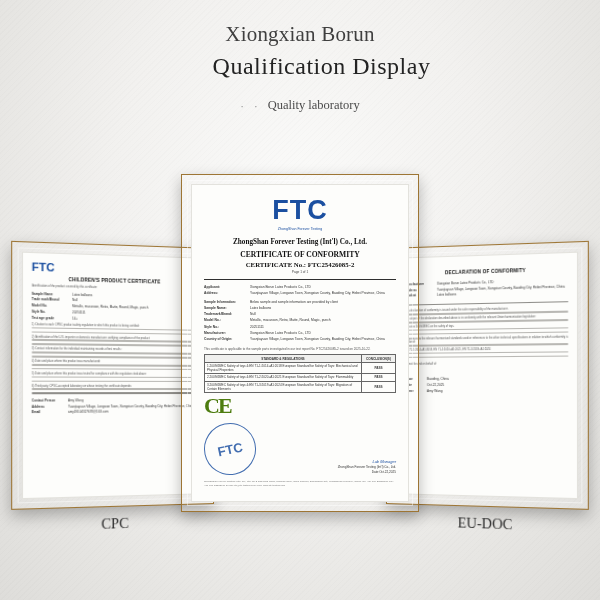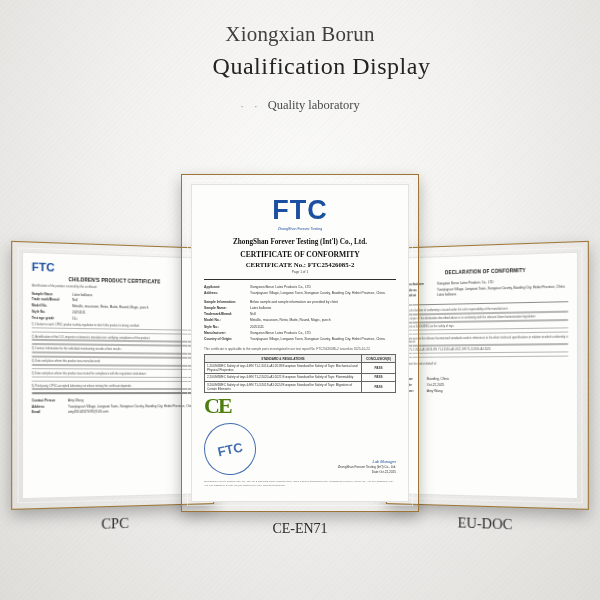--- a/index.html
+++ b/index.html
@@ -322,21 +322,20 @@
             <div class="sign-txt">
               <div class="sign-name">Lab Manager</div>
               <div>ZhongShan Forever Testing (Int'l) Co., Ltd.</div>
               <div>Date:Oct.22,2025</div>
             </div>
           </div>
 
           <div class="footer-micro">ZhongShan Forever Testing (Int'l) Co., Ltd.  No.2 Sanxiang Road, Shaping Zone, Town Guzhen, ZhongShan City, GuangDong Province, China.  Tel: +86-760-22325678  Fax: +86-760-22325679  E-mail: ftc@ftc-testing.com  Web: www.ftc-testing.com</div>
         </div>
       </div>
-      <div class="caption">CE-EN71</div>
     </div>
 
     <div class="cert" id="cert-eudoc">
       <div class="frame inner-line">
         <div class="paper">
           <div class="side-title" style="margin-top:6px">DECLARATION OF CONFORMITY</div>
 
           <div style="margin-top:6px">
             <div class="kv" style="font-size:3px">
                 <span class="k" style="width:28px">Manufacturer</span>

